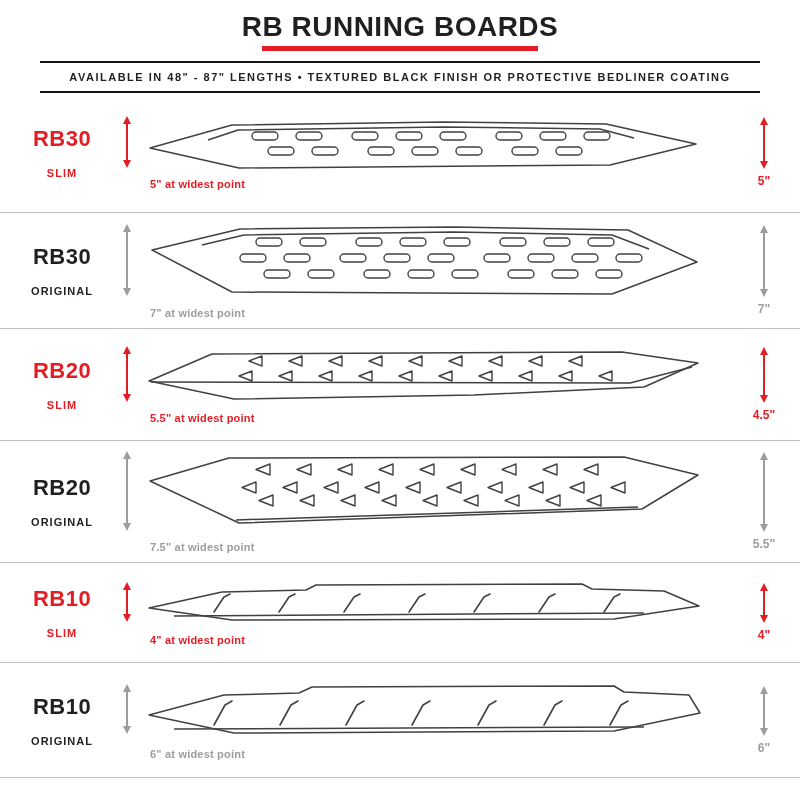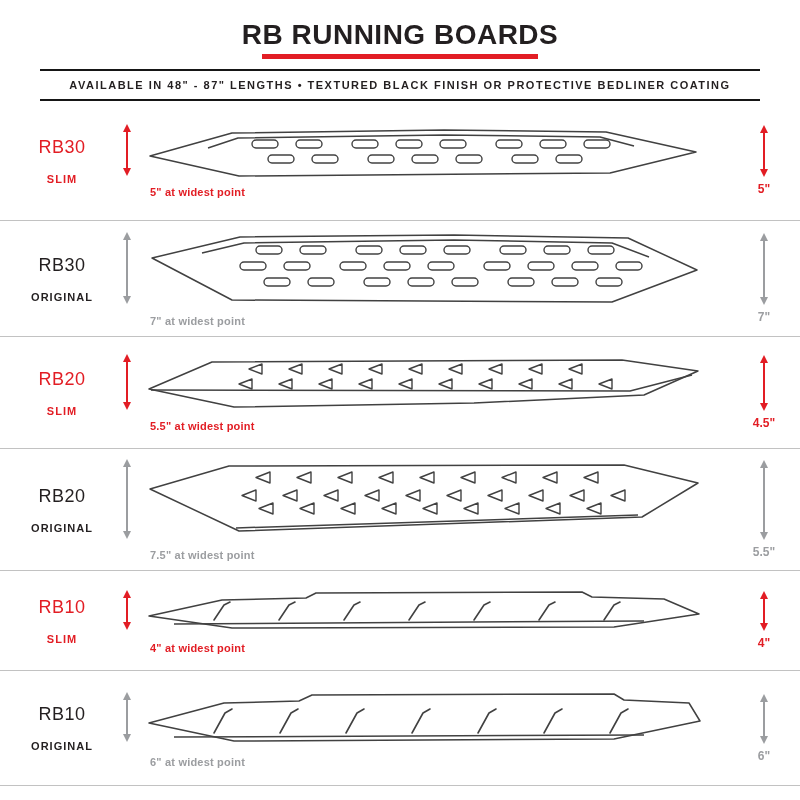--- a/index.html
+++ b/index.html
@@ -5,34 +5,34 @@
   :root{
     --red:#e21d24;
     --gray:#9b9da0;
     --ink:#231f20;
     --divider:#c2c2c2;
     --stroke:#414141;
   }
   *{margin:0;padding:0;box-sizing:border-box;}
   html,body{width:800px;height:800px;background:#fff;overflow:hidden;
     font-family:"Liberation Sans", sans-serif;color:var(--ink);}
-  .page{width:800px;height:800px;padding-top:20px;}
+  .page{width:800px;height:800px;padding-top:12px;}
 
   
   .title{text-align:center;font-size:28px;font-weight:800;letter-spacing:.5px;line-height:30px;}
   .title-underline{width:276px;height:5px;background:var(--red);margin:4px auto 10px;}
   .subtitle-band{margin:0 40px;border-top:2px solid #161616;border-bottom:2px solid #161616;
     padding:8px 0;text-align:center;font-size:11px;font-weight:bold;letter-spacing:1.5px;
     white-space:nowrap;}
 
   
   .row{display:flex;align-items:center;border-bottom:1px solid var(--divider);
     padding:0 12px 0 10px;}
   .label-col{width:104px;text-align:center;flex:0 0 auto;}
-  .model{font-size:18px;font-weight:400;letter-spacing:.5px;}
+  .model{font-size:22px;font-weight:700;letter-spacing:.5px;}
   .variant{font-size:11px;font-weight:bold;letter-spacing:1px;margin-top:15px;}
   .arrow-col{width:26px;flex:0 0 auto;display:flex;justify-content:center;}
   .arrow-col .v-arrow{margin-bottom:22px;}
   .draw-col{flex:1;display:flex;flex-direction:column;align-items:flex-start;padding-left:4px;}
   .note{font-size:11px;font-weight:bold;margin:5px 0 0 6px;letter-spacing:.2px;}
   .measure-col{width:48px;flex:0 0 auto;display:flex;flex-direction:column;align-items:center;}
   .value{font-size:12px;font-weight:bold;margin-top:5px;}
 
   
   .slim .model,.slim .variant,.slim .note,.slim .value{color:var(--red);}

